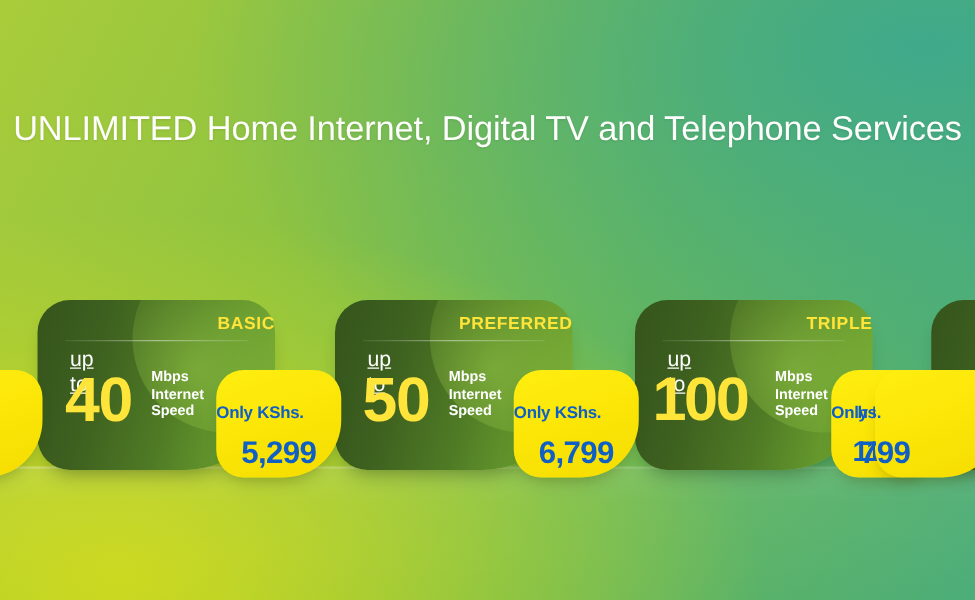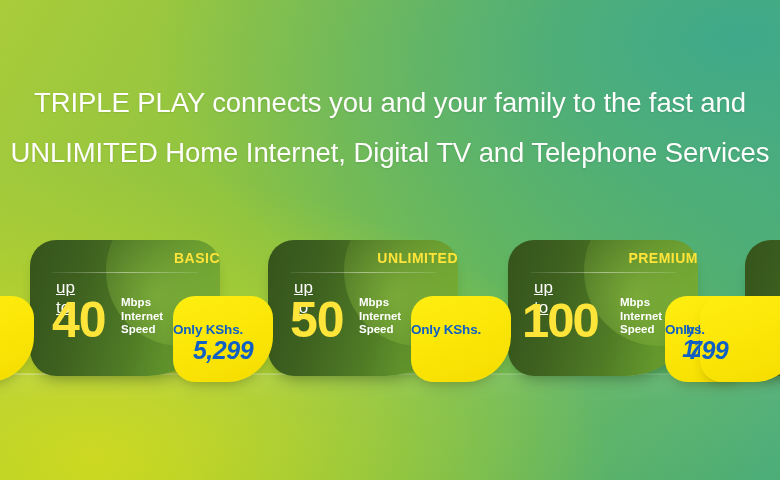--- a/index.html
+++ b/index.html
@@ -106,37 +106,36 @@
     box-shadow:0 8px 14px -7px rgba(60,70,0,.45);
     z-index:4;
   }
   .only {
     position:absolute; top:26px; left:0; width:100%;
     text-align:left;
     color:#0f5fc4; font-size:13.5px; font-weight:700;
     letter-spacing:-.2px;
   }
   .price {
-    position:absolute; top:40px; left:0; width:100%;
+    position:absolute; top:52px; left:0; width:100%;
     text-align:center;
     color:#0f5fc4; font-size:25px; font-weight:700;
-    font-style:italic; letter-spacing:-.5px;
+    letter-spacing:-.5px;
   }
   .price.small { font-size:23px; }
 </style>
 </head>
 <body>
 
 <div id="banner">
 
   <div id="floor-line"></div>
   <div id="floor"></div>
 
   <div id="headline">
-    <span class="l1">TRIPLE PLAY connects you and your family to the fast and</span>
     <span class="l2">UNLIMITED Home Internet, Digital TV and Telephone Services</span>
   </div>
 
   <div class="bubble" style="left:-66px; top:296px;">
     <div class="only"></div>
     <div class="price">9</div>
   </div>
 
   <div class="plan" style="left:30px;">
     <div class="leaf"></div>
@@ -150,37 +149,38 @@
       <span>Speed</span>
     </div>
     <div class="bubble" style="left:143px; top:56px;">
       <div class="only">Only KShs.</div>
       <div class="price">5,299</div>
     </div>
   </div>
 
   <div class="plan" style="left:268px;">
     <div class="leaf"></div>
-    <div class="tier">UNLIMITED</div>
+    <div class="tier">PREFERRED</div>
     <div class="rule"></div>
     <div class="upto">up to</div>
     <div class="speed">50</div>
     <div class="units" style="top:56px; left:91px;">
       <span>Mbps</span>
       <span>Internet</span>
       <span>Speed</span>
     </div>
     <div class="bubble" style="left:143px; top:56px;">
       <div class="only">Only KShs.</div>
+      <div class="price">6,799</div>
     </div>
   </div>
 
   <div class="plan" style="left:508px;">
     <div class="leaf"></div>
-    <div class="tier">PREMIUM</div>
+    <div class="tier">TRIPLE</div>
     <div class="rule"></div>
     <div class="upto">up to</div>
     <div class="speed wide">100</div>
     <div class="units" style="top:56px; left:112px;">
       <span>Mbps</span>
       <span>Internet</span>
       <span>Speed</span>
     </div>
     <div class="bubble" style="left:157px; top:56px;">
       <div class="only">Only KShs.</div>

